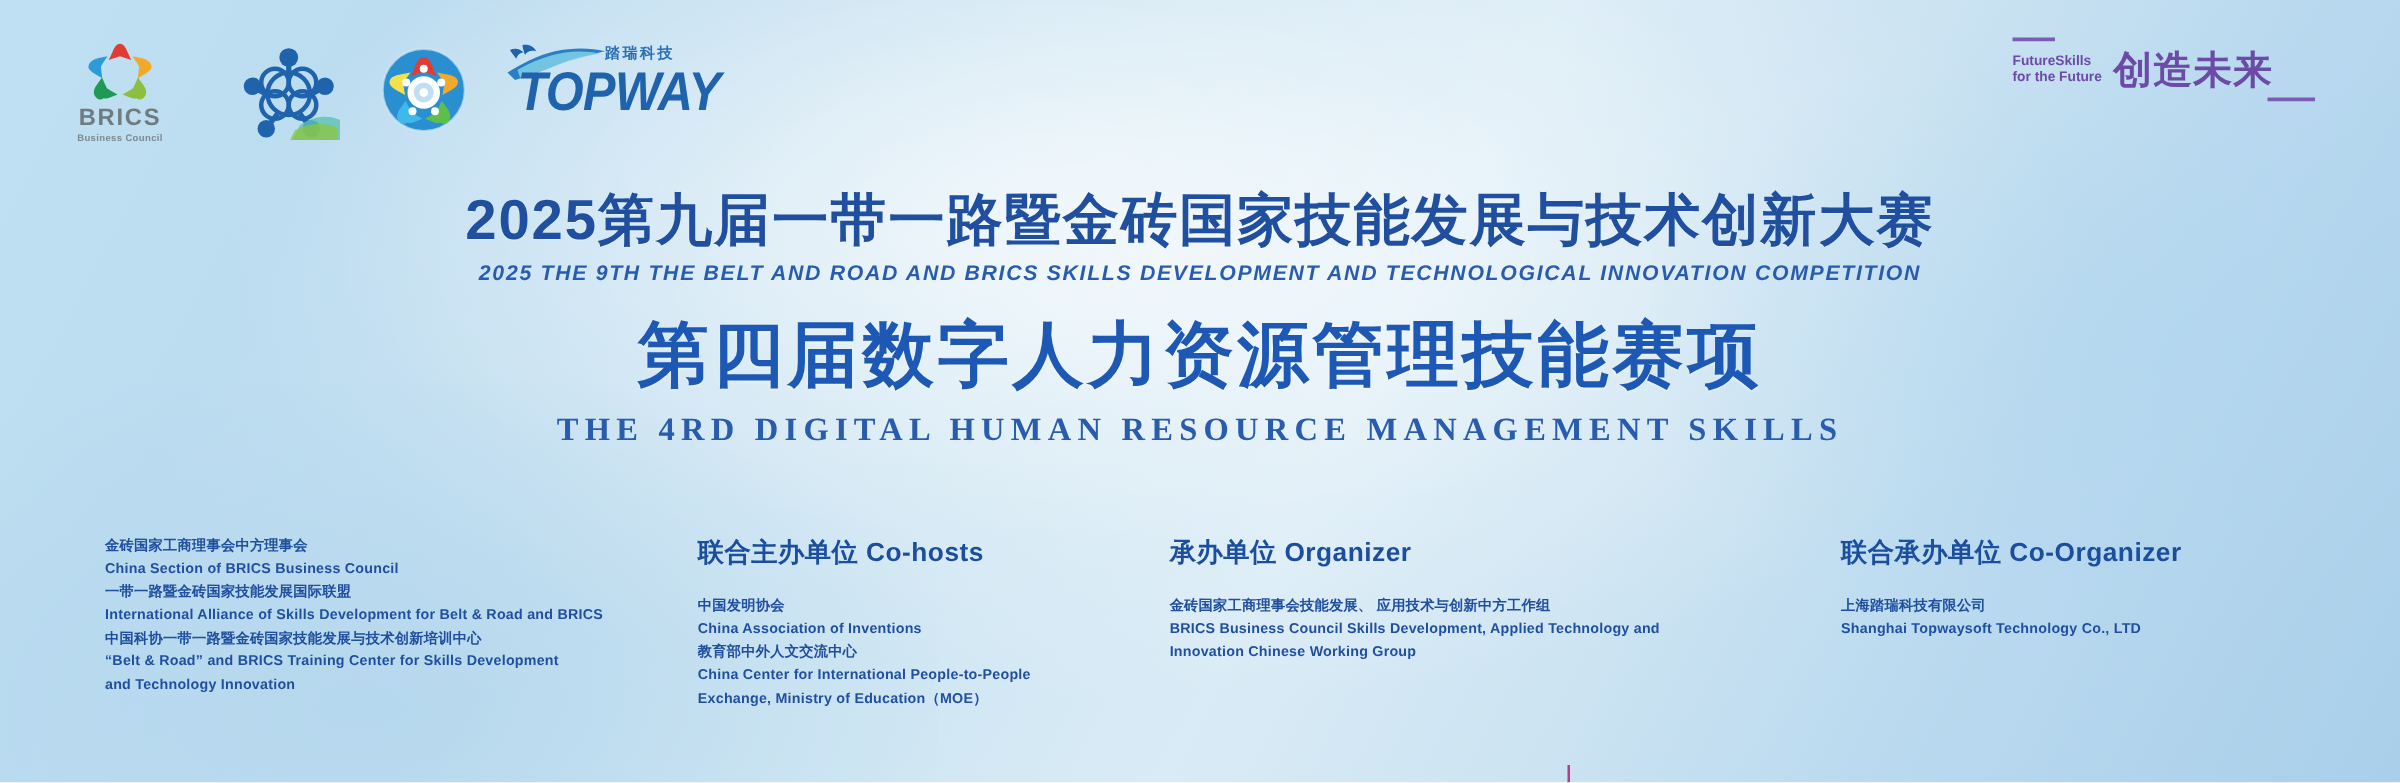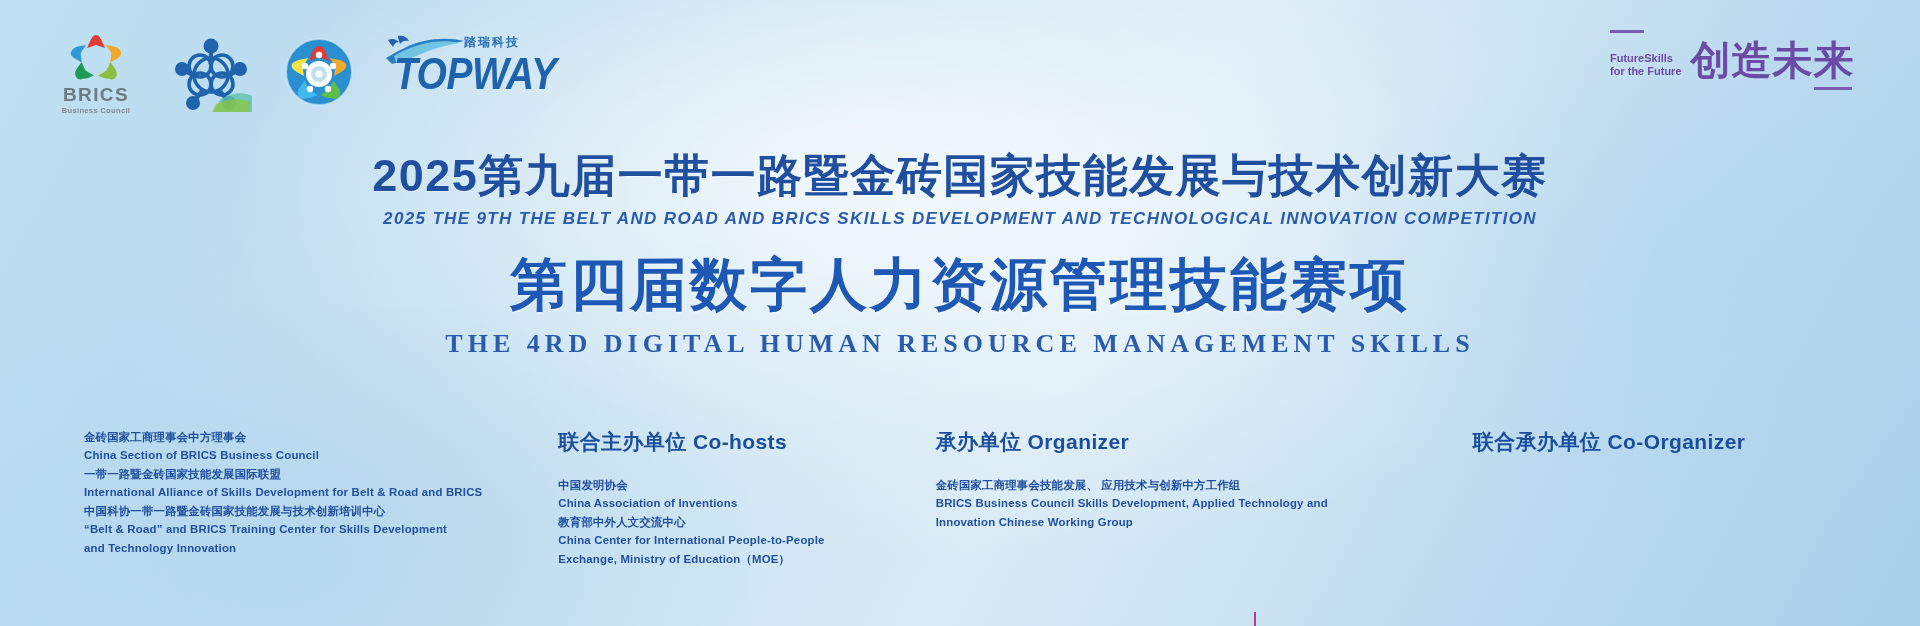--- a/index.html
+++ b/index.html
@@ -49,21 +49,21 @@
   .logo-row {
     position: absolute;
     left: 60px;
     top: 28px;
     height: 96px;
     display: flex;
     align-items: flex-start;
   }
   .logo-block { position: relative; }
 
-  .logo-brics { width: 72px; margin-right: 38px; padding-top: 4px; }
+  .logo-brics { width: 72px; margin-right: 58px; padding-top: 4px; }
   .brics-star { display:block; margin: 0 auto; }
   .brics-word {
     font-family: "Liberation Sans", sans-serif;
     font-weight: bold;
     font-size: 19px;
     letter-spacing: 1.4px;
     color: #6f7b80;
     text-align: center;
     line-height: 1.05;
     margin-top: 1px;
@@ -138,21 +138,21 @@
     font-size: 11px;
     line-height: 1.12;
     color: #6b4ba6;
     margin-left: 2px;
     margin-bottom: 3px;
     white-space: pre-line;
   }
   .fs-line2 {
     font-family: "Liberation Sans", sans-serif;
     font-weight: bold;
-    font-size: 40px;
+    font-size: 31px;
     letter-spacing: 1px;
     color: #6b4ba6;
     line-height: 1;
     margin-left: 9px;
   }
   .fs-rule-bot {
     width: 38px; height: 3px;
     background: #7a5cb0;
     margin-left: 206px;
     margin-top: 7px;
@@ -370,17 +370,19 @@
 Exchange, Ministry of Education（MOE）</div>
     </div>
     <div class="org-col c2">
       <div class="org-head">承办单位 Organizer</div>
       <div class="org-line cn">金砖国家工商理事会技能发展、 应用技术与创新中方工作组
 BRICS Business Council Skills Development, Applied Technology and
 Innovation Chinese Working Group</div>
     </div>
     <div class="org-col c3">
       <div class="org-head">联合承办单位 Co-Organizer</div>
+      <div class="org-line cn">上海踏瑞科技有限公司
+Shanghai Topwaysoft Technology Co., LTD</div>
     </div>
   </div>
 
   <div class="tick"></div>
 </div>
 
 </body></html>

